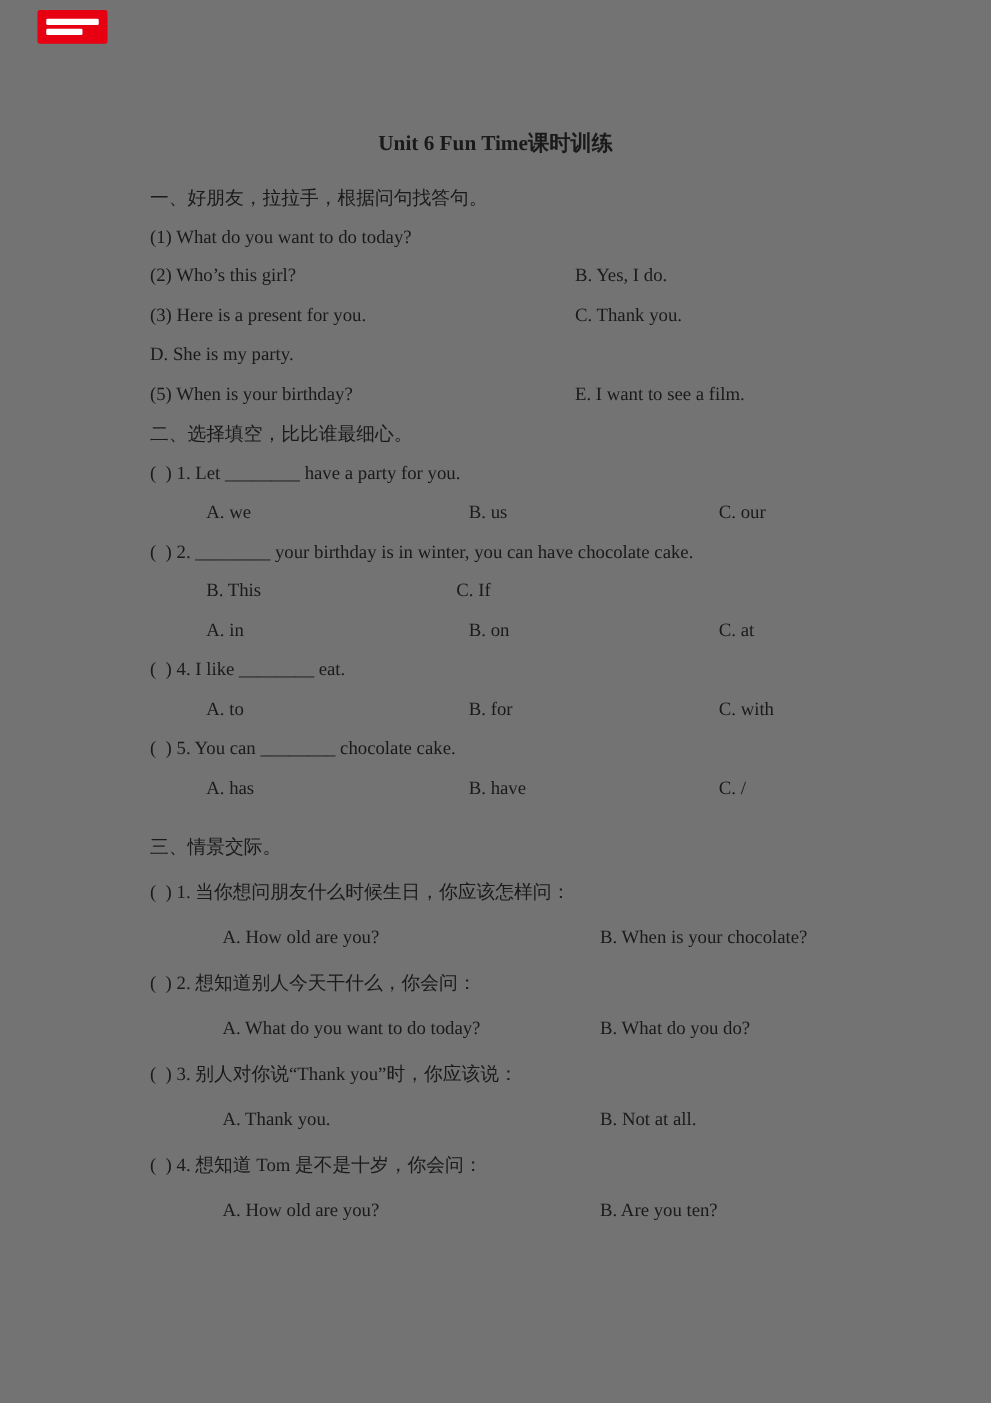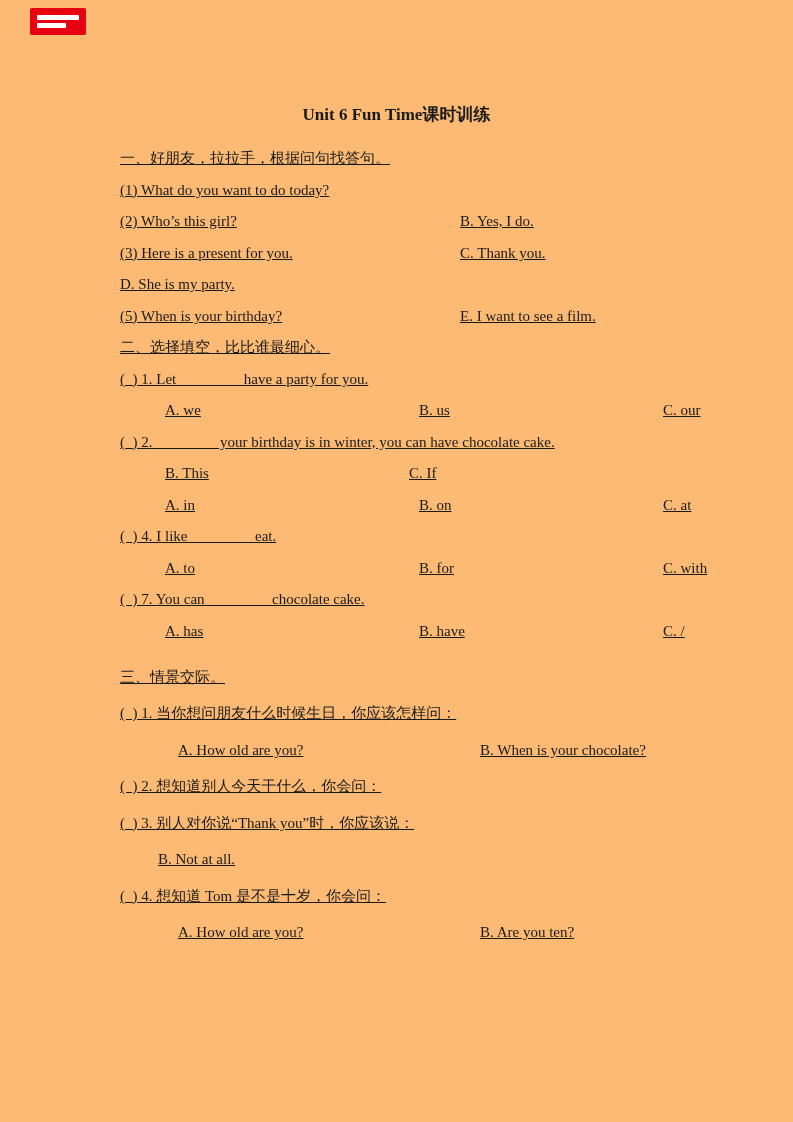--- a/index.html
+++ b/index.html
@@ -2,21 +2,21 @@
 <html><head>
 <meta charset="utf-8">
 <style>
   * { box-sizing: border-box; }
   html, body { margin: 0; padding: 0; background: #ffffff; }
   .page {
     position: relative;
     width: 793px;
     height: 1122px;
     margin: 0 auto;
-    background: #fdba74;
+    background: #737373;
     overflow: hidden;
     font-family: "Liberation Serif", "DejaVu Serif", serif;
     color: #1a1a1a;
     font-size: 15px;
   }
   .logo {
     position: absolute;
     left: 30px;
     top: 8px;
     width: 56px;
@@ -40,31 +40,30 @@
     font-size: 17px;
     font-weight: bold;
     margin: 0;
     white-space: pre-wrap;
   }
   .content {
     position: absolute;
     top: 143px;
     left: 120px;
     right: 55px;
-    text-decoration: underline;
   }
   .line {
     height: 31.5px;
     display: flex;
     align-items: center;
     white-space: pre-wrap;
   }
   .match-q { width: 340px; }
   .match-a { flex: 1; }
-  .opts2 { padding-left: 45px; gap: 44px; }
+  .opts2 { padding-left: 45px; }
   .opts2 .o1 { width: 210px; }
   .opts2 .o2 { width: 200px; }
   .sec3 { margin-top: 12px; }
   .sec3 .line { height: 36.5px; }
   .opts3 { padding-left: 38px; }
   .opts3 .o1 { width: 302px; margin-left: 20px; }
 </style>
 </head>
 <body>
 
@@ -124,41 +123,46 @@
         <span class="o3">C. at</span>
       </div>
 
       <div class="line">(  ) 4. I like ________ eat.</div>
       <div class="line opts2">
         <span class="o1">A. to</span>
         <span class="o2">B. for</span>
         <span class="o3">C. with</span>
       </div>
 
-      <div class="line">(  ) 7. You can ________ chocolate cake.</div>
+      <div class="line">(  ) 5. You can ________ chocolate cake.</div>
       <div class="line opts2">
         <span class="o1">A. has</span>
         <span class="o2">B. have</span>
         <span class="o3">C. /</span>
       </div>
     </div>
 
     <div class="sec3">
       <div class="line">三、情景交际。</div>
 
       <div class="line">(  ) 1. 当你想问朋友什么时候生日，你应该怎样问：</div>
       <div class="line opts3">
         <span class="o1">A. How old are you?</span>
         <span class="o2">B. When is your chocolate?</span>
       </div>
 
       <div class="line">(  ) 2. 想知道别人今天干什么，你会问：</div>
+      <div class="line opts3">
+        <span class="o1">A. What do you want to do today?</span>
+        <span class="o2">B. What do you do?</span>
+      </div>
 
       <div class="line">(  ) 3. 别人对你说“Thank you”时，你应该说：</div>
       <div class="line opts3">
+        <span class="o1">A. Thank you.</span>
         <span class="o2">B. Not at all.</span>
       </div>
 
       <div class="line">(  ) 4. 想知道 Tom 是不是十岁，你会问：</div>
       <div class="line opts3">
         <span class="o1">A. How old are you?</span>
         <span class="o2">B. Are you ten?</span>
       </div>
     </div>
 

